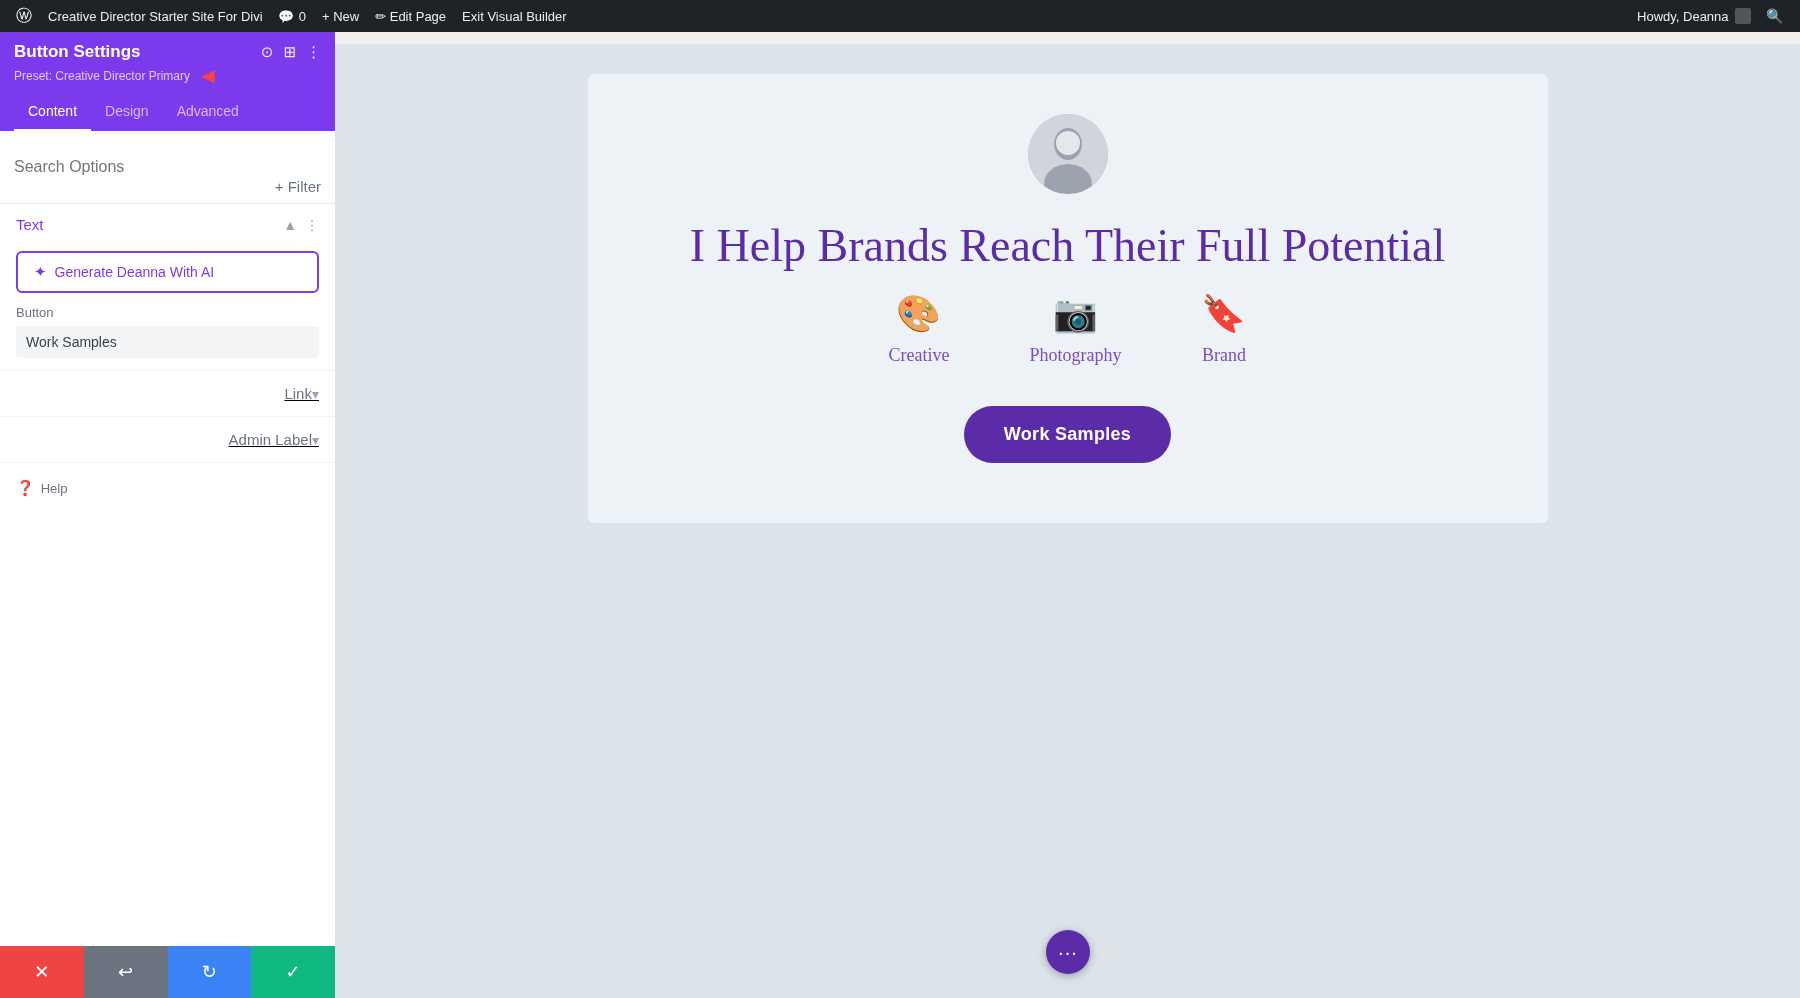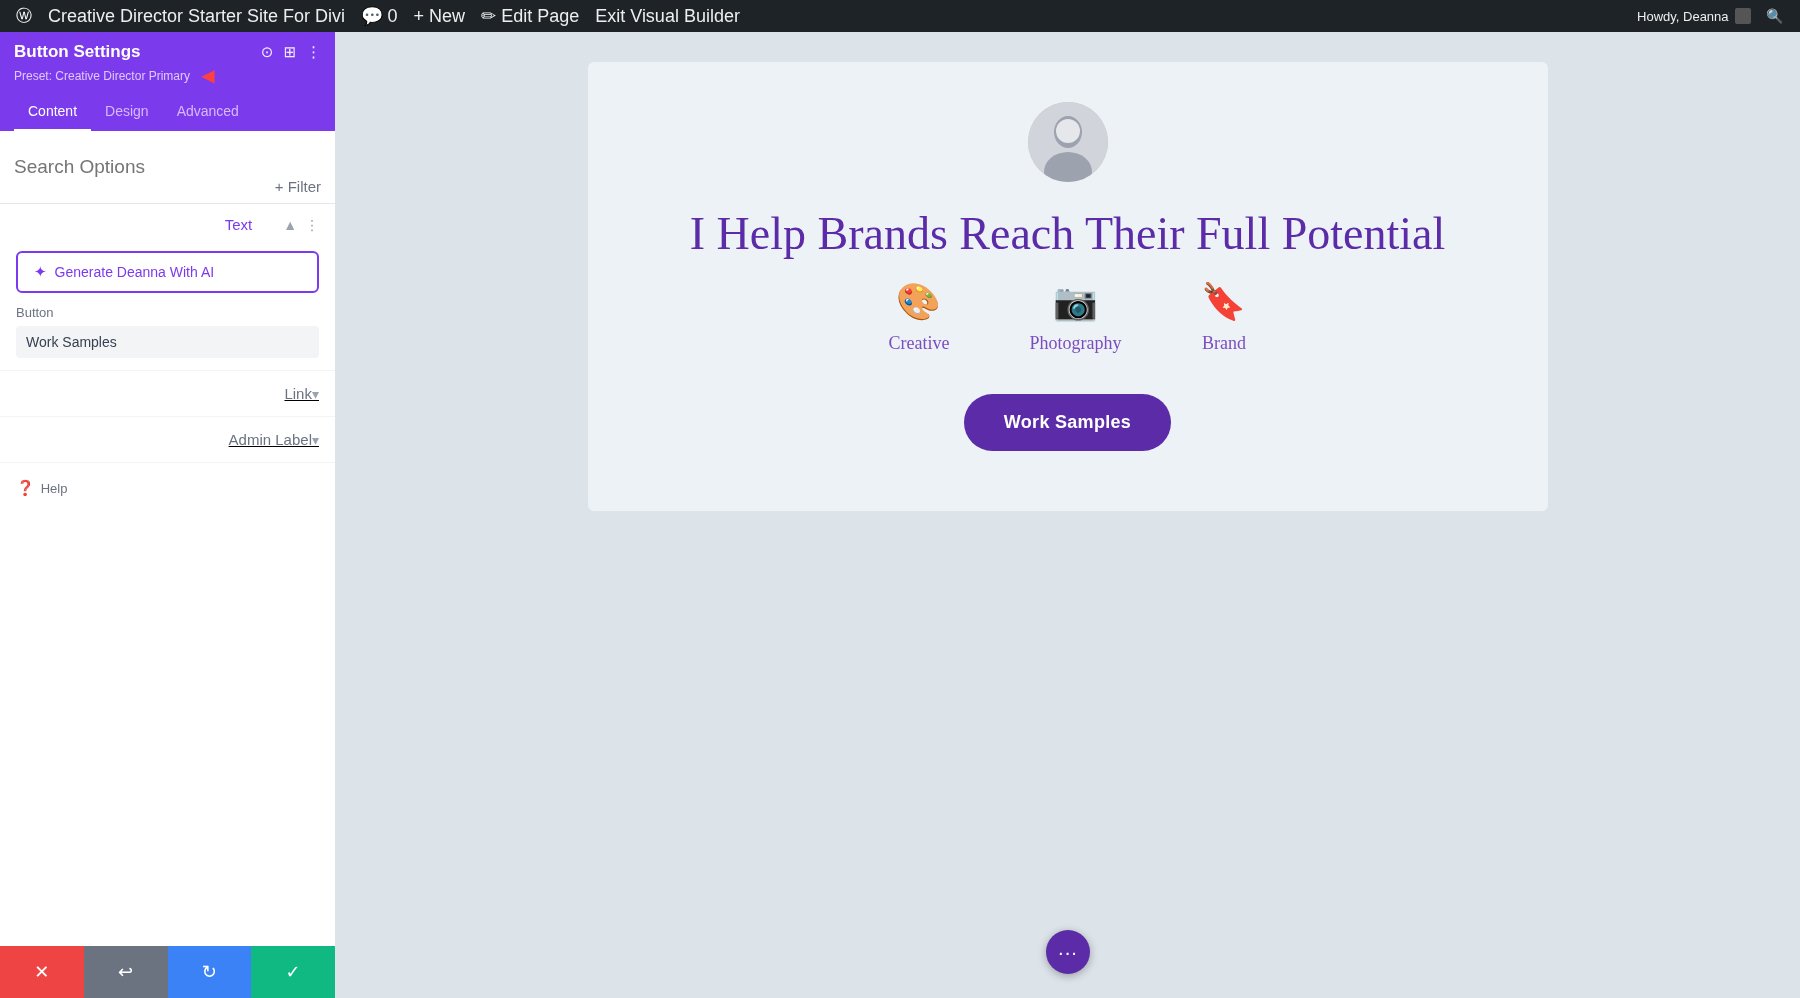--- a/index.html
+++ b/index.html
@@ -17,21 +17,21 @@
       gap: 0;
       flex-shrink: 0;
     }
     .admin-bar-item {
       display: flex;
       align-items: center;
       gap: 4px;
       padding: 0 8px;
       height: 100%;
       color: #eee;
-      font-size: 18px;
+      font-size: 13px;
       white-space: nowrap;
     }
     .admin-bar-item.wp-logo { color: #fff; font-size: 16px; }
     .admin-bar-item.new-item { color: #eee; cursor: pointer; }
     .admin-bar-spacer { flex: 1; }
     .admin-bar-howdy { color: #eee; font-size: 13px; padding: 0 8px; display: flex; align-items: center; gap: 6px; }
     .admin-bar-avatar { width: 16px; height: 16px; background: #555; border-radius: 2px; }
     .admin-bar-search-icon { color: #eee; padding: 0 8px; cursor: pointer; font-size: 14px; }
 
     
@@ -116,21 +116,21 @@
       display: flex;
       align-items: center;
       padding: 8px 14px;
       border-bottom: 1px solid #e5e7eb;
       gap: 6px;
     }
     .panel-search input {
       flex: 1;
       border: none;
       outline: none;
-      font-size: 19px;
+      font-size: 16px;
       color: #6b7280;
       background: transparent;
     }
     .panel-filter-btn {
       background: none;
       border: none;
       color: #6b7280;
       font-size: 15px;
       cursor: pointer;
       display: flex;
@@ -139,24 +139,23 @@
       margin-top: 39px;
     }
 
     
     .panel-section {
       border-bottom: 1px solid #f3f4f6;
     }
     .panel-section-header {
       display: flex;
       align-items: center;
-      justify-content: flex-end;
+      justify-content: space-between;
       padding: 12px 16px;
       cursor: pointer;
-      gap: 31px;
     }
     .panel-section-title {
       color: #7c3aed;
       font-size: 15px;
       font-weight: 500;
     }
     .panel-section-icons {
       display: flex;
       gap: 8px;
       align-items: center;
@@ -266,20 +265,21 @@
     
     .canvas-area {
       flex: 1;
       background: #dce3e9;
       overflow-y: auto;
       display: flex;
       flex-direction: column;
       align-items: center;
       padding: 30px 20px 60px;
       position: relative;
+      margin-top: 12px;
     }
 
     
     .page-card {
       background: #edf2f7;
       border-radius: 6px;
       width: 100%;
       max-width: 960px;
       padding: 40px 40px 60px;
       display: flex;

